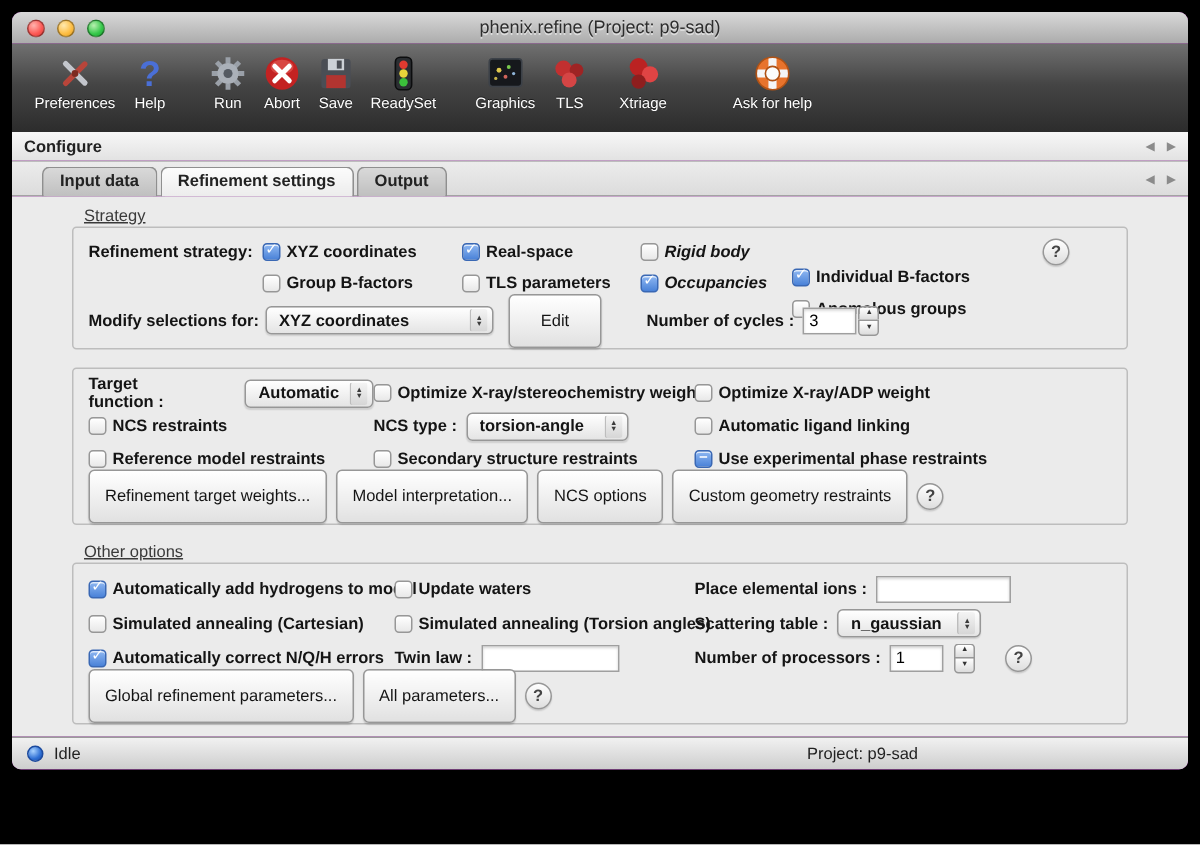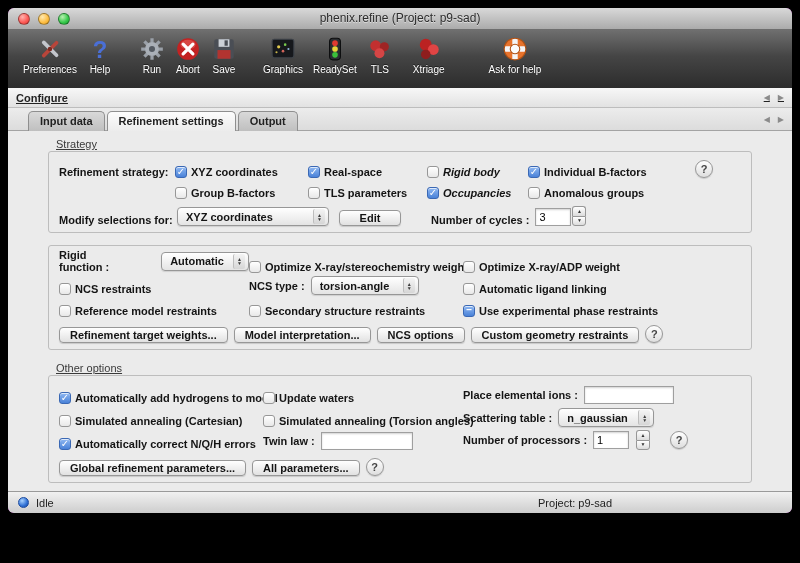--- a/index.html
+++ b/index.html
@@ -26,39 +26,39 @@
   .tb-item { display: flex; flex-direction: column; align-items: center; padding: 2px 5px; cursor: default; }
   .tb-icon { width: 26px; height: 26px; }
   .tb-icon svg { width: 100%; height: 100%; display: block; }
   .tb-label { font-size: 10px; color: #fff; margin-top: 2px; white-space: nowrap;
               text-shadow: 0 -1px 0 rgba(0,0,0,.6); }
   .gap-sm { margin-left: 16px; } .gap-md { margin-left: 10px; } .gap-lg { margin-left: 34px; }
 
   
   .configure-bar { height: 20px; flex: none; display: flex; align-items: center; padding: 0 8px;
                    background: linear-gradient(#f7f7f7, #e2e2e2); border-bottom: 1px solid #bdbdbd;
-                   font-size: 11px; font-weight: bold; color: #222; text-decoration: underline; }
+                   font-size: 11px; font-weight: bold; color: #222; }
   .nav-arrows { margin-left: auto; color: #8b8b8b; font-size: 8px; display: flex; gap: 8px; cursor: default; }
 
   
   .tab-row { height: 23px; flex: none; display: flex; align-items: flex-end;
              background: linear-gradient(#ececec, #dcdcdc); border-bottom: 1px solid #a3a3a3; padding: 0 8px 0 20px; }
   .tab { font-size: 11px; font-weight: bold; color: #222; padding: 3px 11px 4px;
          border: 1px solid #8f8f8f; border-bottom: none; border-radius: 5px 5px 0 0;
          background: linear-gradient(#d9d9d9, #bfbfbf); margin-right: 2px; position: relative; top: 1px; cursor: default; }
   .tab.active { background: linear-gradient(#fcfcfc, #ececec); z-index: 2; }
   .tab-row .nav-arrows { align-self: center; }
 
   
   .content { flex: 1; background: #ebebeb; padding-top: 2px; overflow: hidden; }
   .group { margin: 5px 40px 0; }
   .group-title { font-size: 11px; color: #3a3a3a; margin: 0 0 1px 8px; text-decoration: underline; }
   .group-box { border: 1px solid #bdbdbd; border-radius: 3px; padding: 5px 10px 6px; background: #ebebeb; }
 
-  .row { display: flex; align-items: flex-end; height: 21px; font-size: 11px; }
+  .row { display: flex; align-items: center; height: 21px; font-size: 11px; }
   .trow { height: 22px; } .orow { height: 23px; }
   .bold { font-weight: bold; color: #141414; }
   .inline { display: flex; align-items: center; gap: 6px; }
 
   .sc0 { width: 116px; flex: none; } .sc1 { width: 133px; flex: none; } .sc2 { width: 119px; flex: none; }
   .sc3 { width: 101px; flex: none; font-style: italic; } .sc4 { width: 150px; flex: none; margin-top: 34px; }
   .tc0 { width: 190px; flex: none; } .tc1 { width: 214px; flex: none; } .tc2 { flex: 1; }
   .oc0 { width: 204px; flex: none; } .oc1 { width: 200px; flex: none; } .oc2 { flex: 1; }
 
   
@@ -76,22 +76,22 @@
   .popup { display: inline-flex; align-items: center; height: 19px; border: 1px solid #979797; border-radius: 4px;
            background: linear-gradient(#ffffff, #e4e4e4); padding: 0 3px 0 8px; cursor: default;
            box-shadow: 0 1px 1px rgba(0,0,0,.12); }
   .popup-val { font-size: 11px; font-weight: bold; color: #141414; flex: 1; white-space: nowrap; overflow: hidden; }
   .popup-arrows { display: flex; flex-direction: column; align-items: center; justify-content: center;
                   font-size: 5px; line-height: 4px; color: #3c3c3c; margin-left: 6px;
                   background: linear-gradient(#f4f4f4, #d6d6d6); border-left: 1px solid #bdbdbd;
                   height: 15px; width: 12px; border-radius: 2px; }
 
   
-  .btn { height: 16px; padding: 0 10px; border: 1px solid #979797; border-radius: 4px;
-         background: linear-gradient(#ffffff, #e1e1e1); font-size: 11px; font-weight: bold; color: #141414;
+  .btn { height: 36px; padding: 0 10px; border: 1px solid #979797; border-radius: 4px;
+         background: linear-gradient(#ffffff, #e1e1e1); font-size: 11px; font-weight: normal; color: #141414;
          font-family: inherit; box-shadow: 0 1px 1px rgba(0,0,0,.15); cursor: default; }
   .helpbtn { width: 18px; height: 18px; flex: none; border-radius: 50%; border: 1px solid #979797;
              background: linear-gradient(#ffffff, #dedede); display: inline-flex; align-items: center; justify-content: center;
              font-size: 11px; font-weight: bold; color: #444; box-shadow: 0 1px 1px rgba(0,0,0,.15); cursor: default; }
 
   
   .field { height: 18px; border: 1px solid #9f9f9f; background: #fff; font-size: 11px; padding: 0 3px;
            font-family: inherit; box-shadow: inset 0 1px 2px rgba(0,0,0,.18); }
   .stepper { width: 14px; height: 20px; display: inline-flex; flex-direction: column; margin-left: 1px; cursor: default; }
   .st-half { flex: 1; border: 1px solid #979797; background: linear-gradient(#ffffff, #dcdcdc);
@@ -179,43 +179,43 @@
           <svg viewBox="0 0 24 24">
               <rect x="3" y="3" width="18" height="18" rx="2" fill="#4a4e55"></rect>
               <rect x="7" y="3" width="10" height="7" fill="#ccd1d7"></rect>
               <rect x="12.5" y="4" width="3" height="5" fill="#4a4e55"></rect>
               <rect x="6" y="13" width="12" height="8" fill="#b23430"></rect>
             </svg>
         </div>
         <div class="tb-label">Save</div>
       </div>
 
+      <div class="tb-item">
+        <div class="tb-icon">
+          <svg viewBox="0 0 24 24">
+              <rect x="7" y="2" width="10" height="20" rx="3" fill="#2b2e32" stroke="#0c0d0e"></rect>
+              <circle cx="12" cy="6.6" r="2.6" fill="#e03a30"></circle>
+              <circle cx="12" cy="12" r="2.6" fill="#e8d43a"></circle>
+              <circle cx="12" cy="17.4" r="2.6" fill="#3bbf3b"></circle>
+            </svg>
+        </div>
+        <div class="tb-label">ReadySet</div>
+      </div>
       <div class="tb-item gap-sm">
         <div class="tb-icon">
           <svg viewBox="0 0 24 24">
               <rect x="2" y="3" width="20" height="17" rx="2" fill="#16181c" stroke="#3c4148"></rect>
               <circle cx="8" cy="10" r="1.5" fill="#e0c84e"></circle>
               <circle cx="14" cy="8" r="1.2" fill="#79c94d"></circle>
               <circle cx="12" cy="14" r="1.2" fill="#d0645a"></circle>
               <circle cx="17" cy="12" r="1" fill="#8fb4d8"></circle>
               <circle cx="6" cy="15" r="1" fill="#c8b44a"></circle>
             </svg>
         </div>
         <div class="tb-label">Graphics</div>
-      </div>
-      <div class="tb-item">
-        <div class="tb-icon">
-          <svg viewBox="0 0 24 24">
-              <rect x="7" y="2" width="10" height="20" rx="3" fill="#2b2e32" stroke="#0c0d0e"></rect>
-              <circle cx="12" cy="6.6" r="2.6" fill="#e03a30"></circle>
-              <circle cx="12" cy="12" r="2.6" fill="#e8d43a"></circle>
-              <circle cx="12" cy="17.4" r="2.6" fill="#3bbf3b"></circle>
-            </svg>
-        </div>
-        <div class="tb-label">ReadySet</div>
       </div>
       <div class="tb-item">
         <div class="tb-icon">
           <svg viewBox="0 0 24 24">
               <circle cx="8" cy="9" r="5" fill="#c23030"></circle>
               <circle cx="16" cy="10" r="4.2" fill="#9e2424"></circle>
               <circle cx="11.5" cy="16" r="4.6" fill="#d54545"></circle>
             </svg>
         </div>
         <div class="tb-label">TLS</div>
@@ -324,21 +324,21 @@
               <span class="st-half">▼</span>
             </span>
           </div>
         </div>
       </div>
 
       <div class="group" style="margin-top:12px;">
         <div class="group-box">
           <div class="row trow">
             <span class="tc0 inline">
-              <span class="bold">Rigid function :</span>
+              <span class="bold">Target function :</span>
               <span class="popup" style="width:115px;margin-left:37px;">
                 <span class="popup-val">Automatic</span>
                 <span class="popup-arrows">
                   <span>▲</span>
                     <span>▼</span>
                 </span>
               </span>
             </span>
             <span class="tc1">
               <span class="check">

